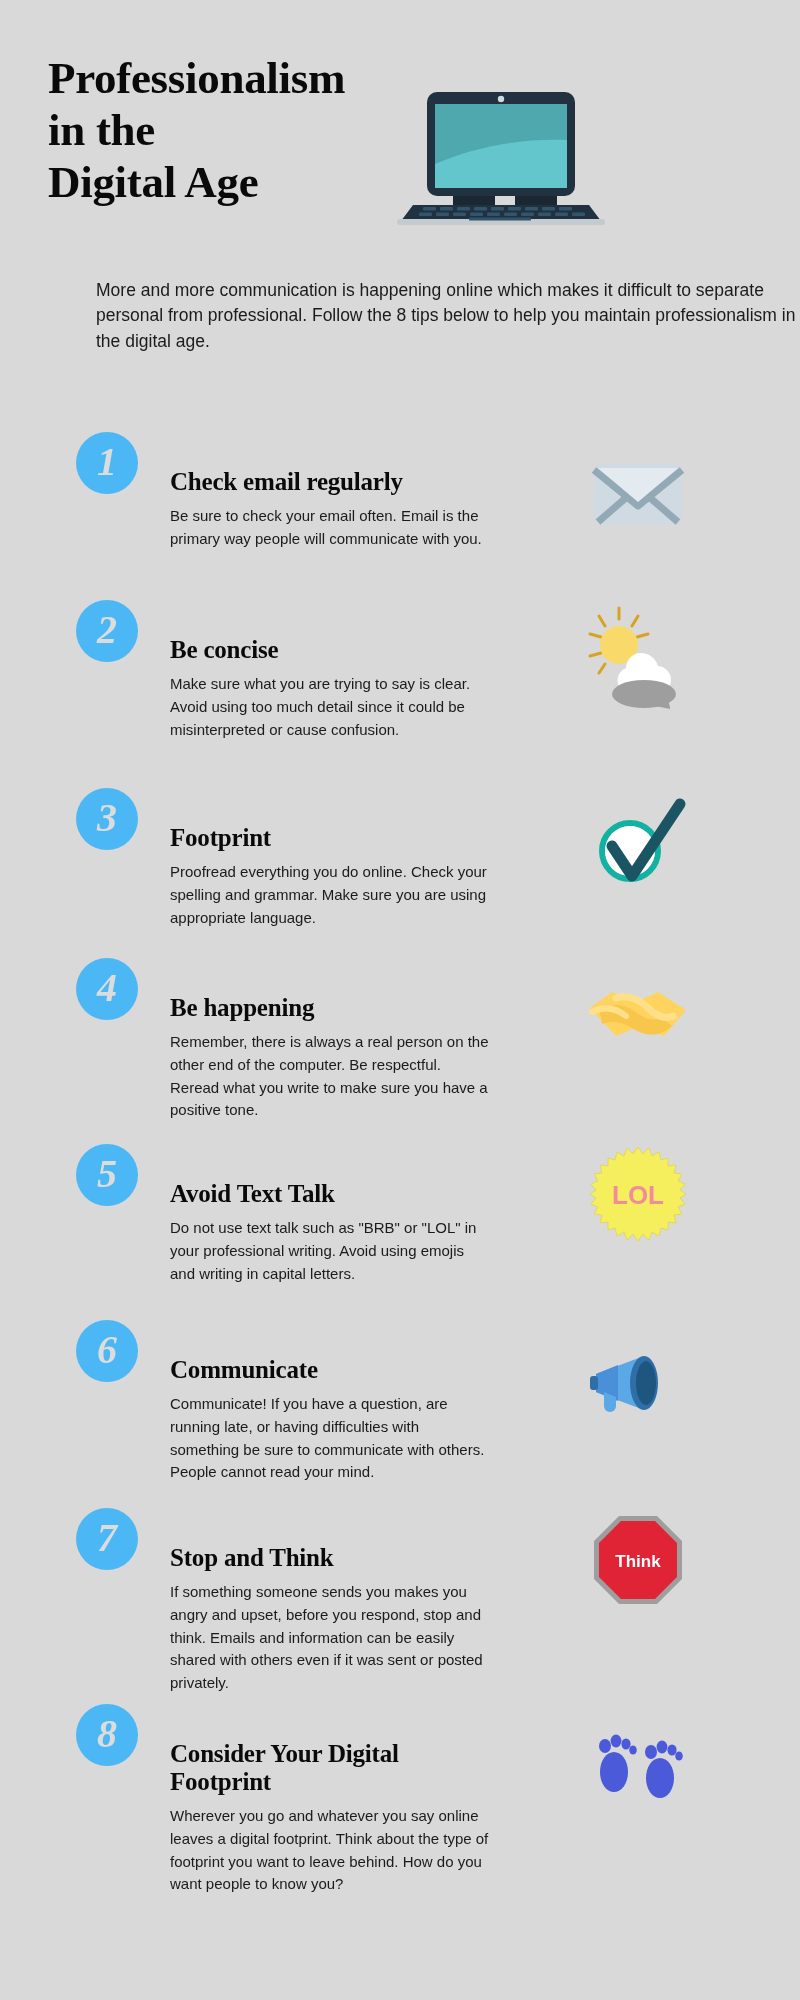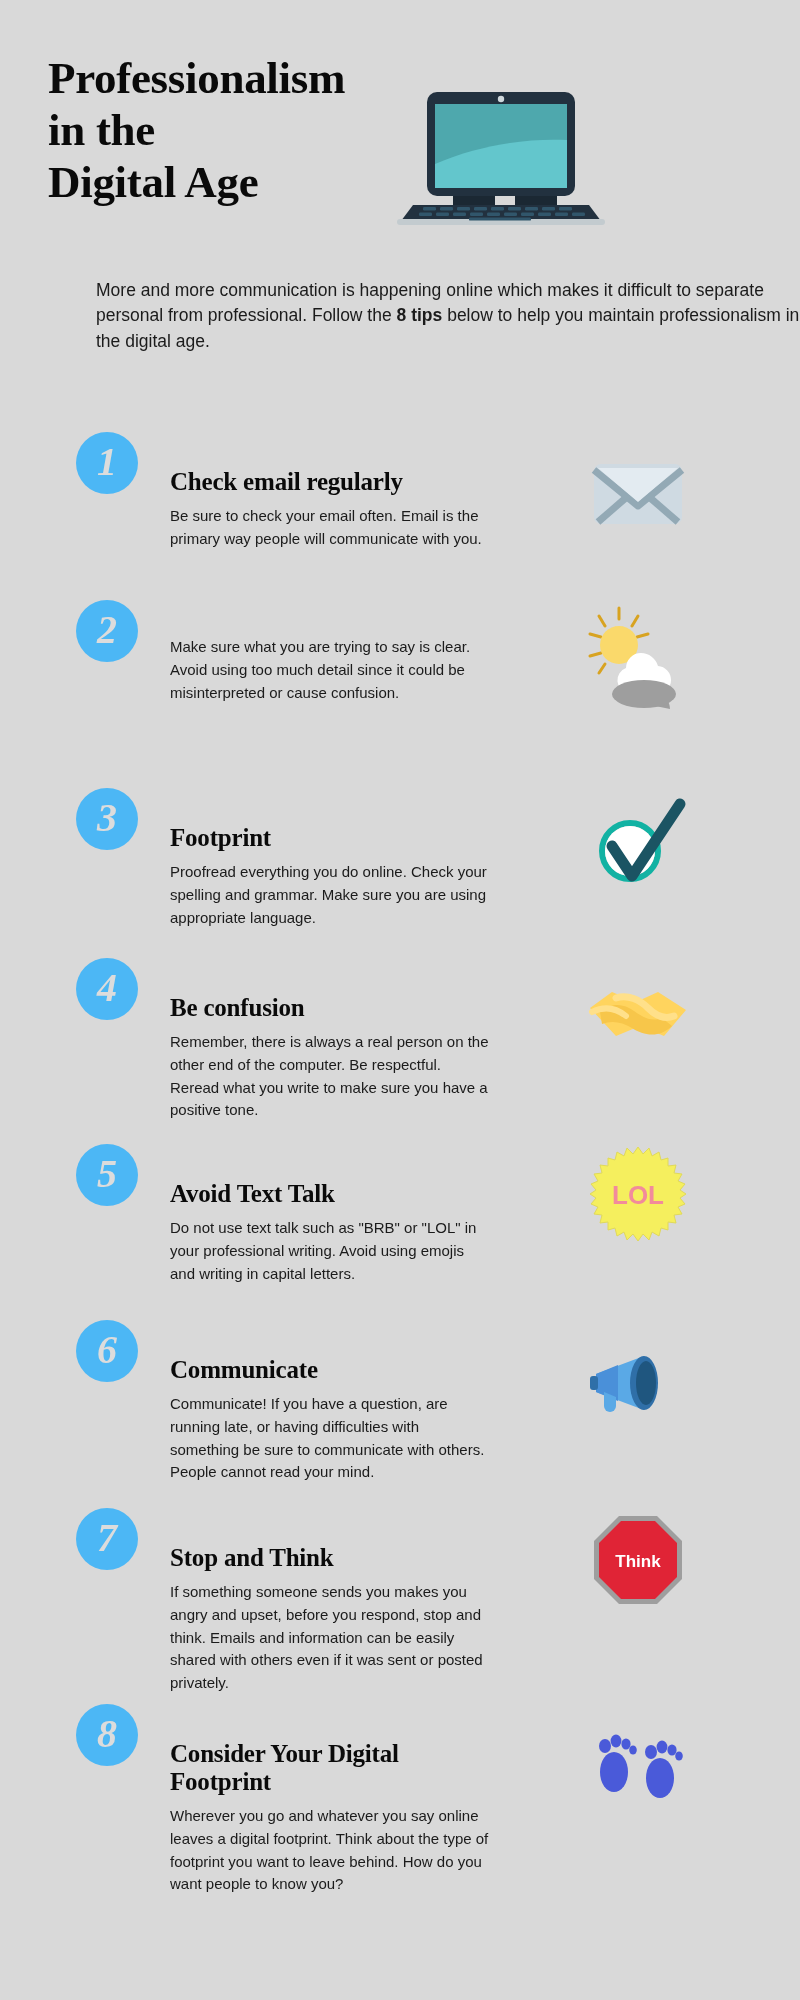--- a/index.html
+++ b/index.html
@@ -30,21 +30,21 @@
     width:220px; height:140px;
   }
 
   .intro {
     position:absolute; top:278px; left:48px;
     width:706px;
     font-size:17.5px;
     line-height:1.45;
     color:#1b1b1b;
   }
-  .intro b { font-weight:700; }
+  .intro b { font-weight:400; }
 
   
   .tips { position:absolute; top:432px; left:0; width:800px; }
   .tip {
     position:relative;
     display:flex;
     align-items:flex-start;
     padding-left:76px;
     min-height:110px;
   }
@@ -159,20 +159,21 @@
           <path d="M10 10 L50 44 L90 10" fill="#e3ebf1"></path>
         </svg>
       </div>
     </div>
 
     <div class="tip" style="height:188px">
       <div class="num-badge">
         <span>2</span>
       </div>
       <div class="tip-body">
+        <div class="tip-title">Be concise</div>
         <div class="tip-text">Make sure what you are trying to say is clear. Avoid using too much detail since it could be misinterpreted or cause confusion.</div>
       </div>
       <div class="tip-icon">
         <svg viewBox="0 0 104 92" width="104" height="92">
           <g stroke="#d8a321" stroke-width="3" stroke-linecap="round">
             <line x1="33" y1="2" x2="33" y2="13"></line>
             <line x1="13" y1="10" x2="19" y2="20"></line>
             <line x1="4" y1="28" x2="15" y2="31"></line>
             <line x1="4" y1="50" x2="15" y2="47"></line>
             <line x1="13" y1="67" x2="19" y2="58"></line>
@@ -202,21 +203,21 @@
           <path d="M24 50 L44 80 L92 8" fill="none" stroke="#1b5463" stroke-width="11" stroke-linecap="round" stroke-linejoin="round"></path>
         </svg>
       </div>
     </div>
 
     <div class="tip" style="height:186px">
       <div class="num-badge">
         <span>4</span>
       </div>
       <div class="tip-body">
-        <div class="tip-title">Be confusion</div>
+        <div class="tip-title">Be happening</div>
         <div class="tip-text">Remember, there is always a real person on the other end of the computer. Be respectful. Reread what you write to make sure you have a positive tone.</div>
       </div>
       <div class="tip-icon">
         <svg viewBox="0 0 104 78" width="104" height="78">
           <path d="M4 30 L26 14 L50 24 L72 14 L100 32 L78 58 L54 48 L30 58 Z" fill="#ffd45e"></path>
           <path d="M14 34 C26 24 38 26 48 33 C58 40 66 44 76 40 L86 48 C74 60 58 58 46 50 C36 44 26 42 16 46 Z" fill="#f7c64a"></path>
           <path d="M30 20 C42 16 54 22 62 30 C70 38 78 42 88 38" fill="none" stroke="#ffe08a" stroke-width="7" stroke-linecap="round"></path>
           <path d="M6 34 C18 28 30 30 40 38" fill="none" stroke="#ffe08a" stroke-width="6" stroke-linecap="round"></path>
         </svg>
       </div>

